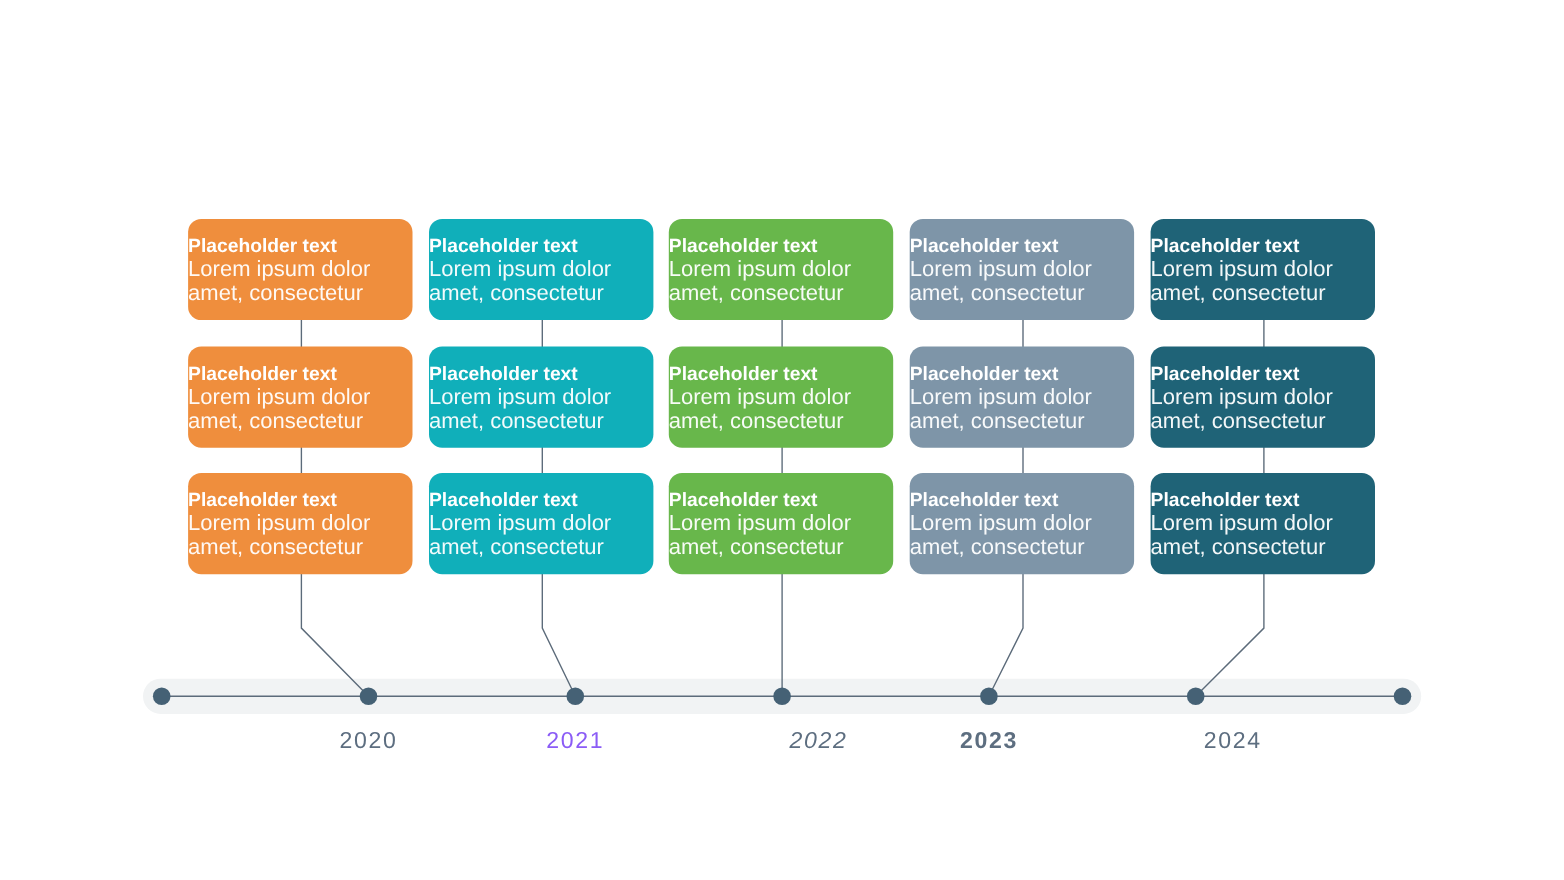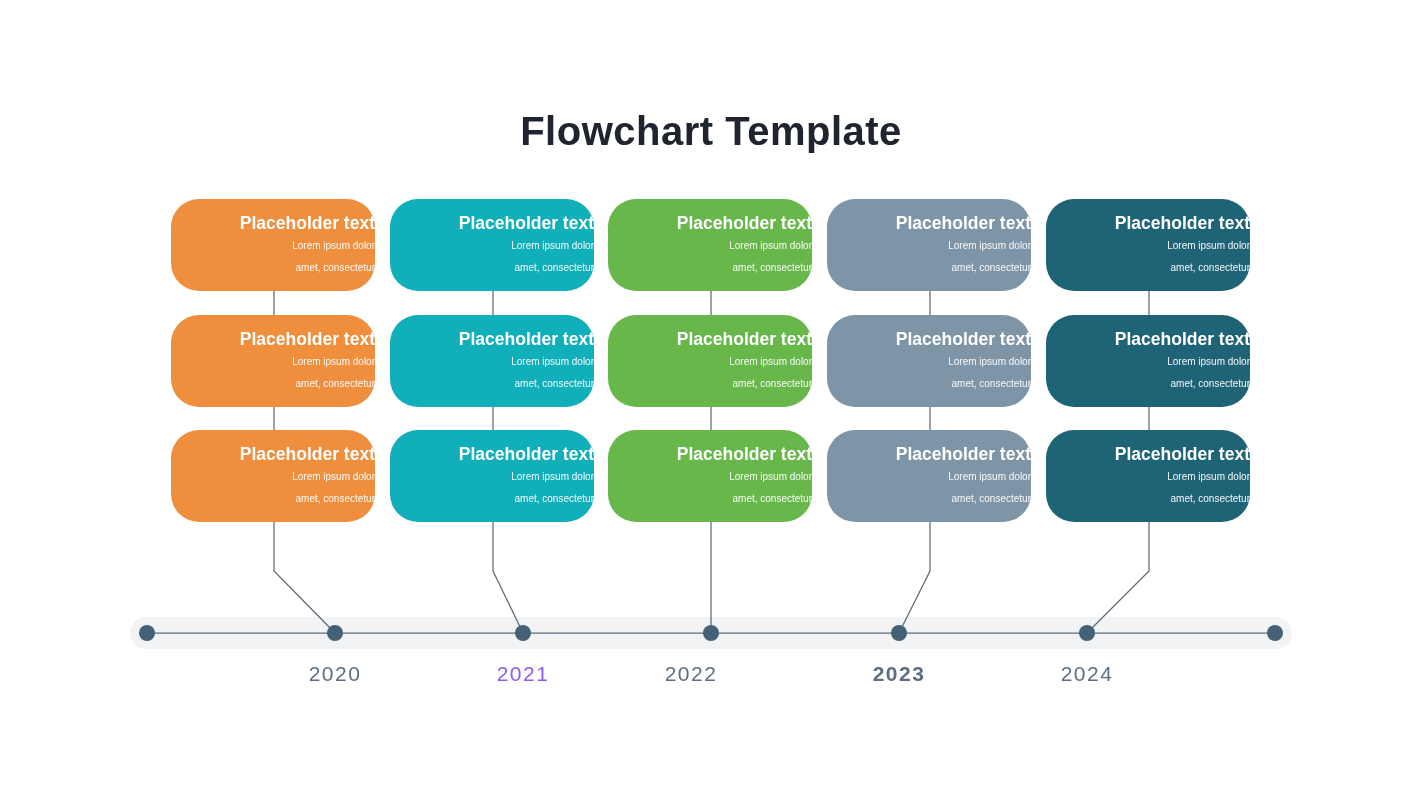--- a/index.html
+++ b/index.html
@@ -39,36 +39,36 @@
     top: 0;
     width: 1422px;
     height: 800px;
     z-index: 2;
     pointer-events: none;
   }
   .flow-box {
     position: absolute;
     width: 204px;
     height: 92px;
-    border-radius: 28px;
+    border-radius: 12px;
     color: #ffffff;
     display: flex;
     flex-direction: column;
     justify-content: center;
-    align-items: flex-end;
+    align-items: flex-start;
     text-align: center;
     pointer-events: auto;
   }
   .box-heading {
     font-size: 17.5px;
     font-weight: 700;
     line-height: 23px;
   }
   .box-body-line {
-    font-size: 10px;
+    font-size: 20px;
     font-weight: 400;
     line-height: 21.5px;
     color: rgba(255,255,255,0.95);
   }
   .years-layer {
     position: absolute;
     left: 0;
     top: 0;
     width: 1148px;
     height: 800px;
@@ -82,21 +82,20 @@
     text-align: center;
     font-size: 21px;
     letter-spacing: 1.5px;
     font-weight: 400;
   }
 </style>
 </head>
 <body>
 
 <div class="stage">
-  <h1 class="title" style="color: rgb(32, 36, 46);">Flowchart Template</h1>
   <svg class="connector-layer" width="1422" height="800" viewBox="0 0 1422 800">
       <rect x="130" y="617" width="1162" height="32" rx="16" fill="#F1F3F4"></rect>
       <path d="M 274 245 L 274 571 L 335 633" fill="none" stroke="#5C6B7A" stroke-width="1.25"></path>
       <path d="M 493 245 L 493 571 L 523 633" fill="none" stroke="#5C6B7A" stroke-width="1.25"></path>
       <path d="M 711 245 L 711 633" fill="none" stroke="#5C6B7A" stroke-width="1.25"></path>
       <path d="M 930 245 L 930 571 L 899 633" fill="none" stroke="#5C6B7A" stroke-width="1.25"></path>
       <path d="M 1149 245 L 1149 571 L 1087 633" fill="none" stroke="#5C6B7A" stroke-width="1.25"></path>
       <line x1="147" y1="633" x2="1275" y2="633" stroke="#5C6B7A" stroke-width="1.25"></line>
       <circle cx="147" cy="633" r="8" fill="#456175"></circle>
       <circle cx="335" cy="633" r="8" fill="#456175"></circle>
@@ -179,17 +178,17 @@
       </div>
       <div class="flow-box" style="left: 1046px; top: 430px; background: rgb(31, 99, 119);">
         <div class="box-heading">Placeholder text</div>
         <div class="box-body-line">Lorem ipsum dolor</div>
         <div class="box-body-line">amet, consectetur</div>
       </div>
     </div>
   <div class="years-layer" id="years">
       <div class="year-label" style="left: 275px; color: rgb(93, 110, 128);">2020</div>
       <div class="year-label" style="left: 463px; color: #8b5cf6;">2021</div>
-      <div class="year-label" style="left: 631px; color: rgb(93, 110, 128);">2022</div>
+      <div class="year-label" style="left: 684px; color: rgb(93, 110, 128); font-style: italic;">2022</div>
       <div class="year-label" style="left: 839px; color: rgb(93, 110, 128); font-weight: bold;">2023</div>
-      <div class="year-label" style="left: 1027px; color: rgb(93, 110, 128);">2024</div>
+      <div class="year-label" style="left: 1027px; color: rgb(93, 110, 128); text-align: right;">2024</div>
     </div>
 </div>
 
 </body></html>

